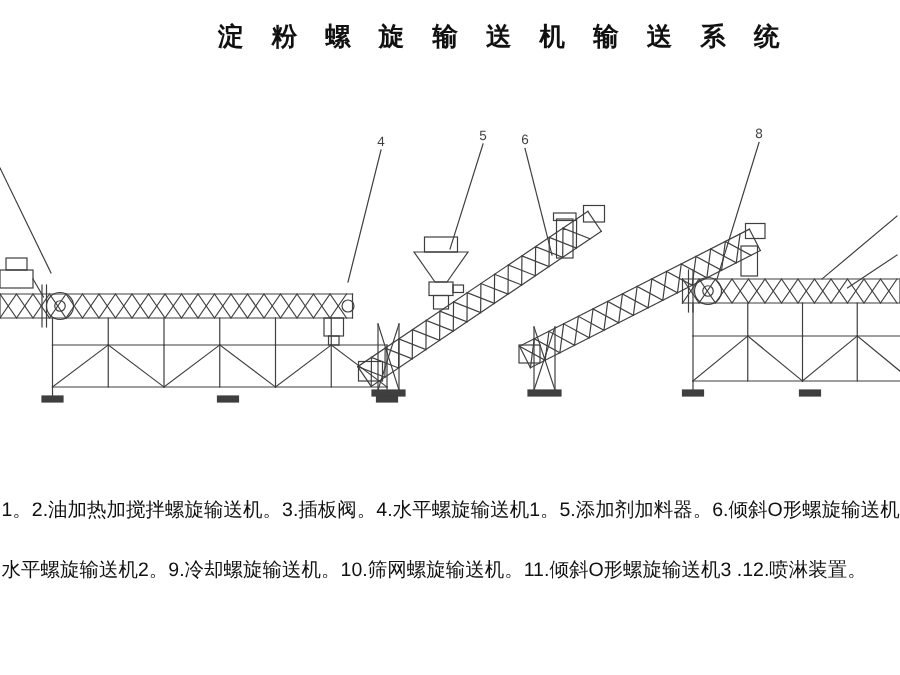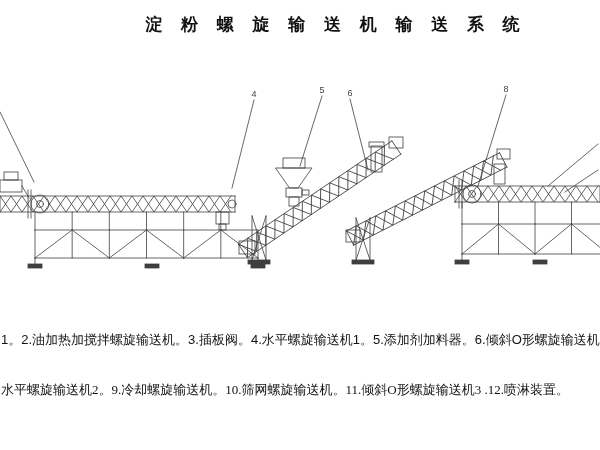--- a/index.html
+++ b/index.html
@@ -9,21 +9,21 @@
   }
   .title{
     position:absolute;top:13px;left:0;width:100%;text-align:center;
     font-size:17px;font-weight:700;letter-spacing:7px;white-space:nowrap;color:#111;padding-left:36px;
   }
   svg.drawing{position:absolute;left:0;top:0;}
   .caption{
     position:absolute;left:1px;font-size:13px;white-space:nowrap;color:#111;
   }
   .cap1{top:331px;}
-  .cap2{top:381px;font-family:Liberation Serif, serif;}
+  .cap2{top:371px;}
 </style>
 </head>
 <body>
 
 <div class="page">
 
   <div class="title">淀 粉 螺 旋 输 送 机 输 送 系 统</div>
 
   <svg class="drawing" width="600" height="450" viewBox="0 0 600 450">
     <g id="art" stroke="currentColor" stroke-width="0.8" fill="none" stroke-linecap="square" style="color: rgb(63, 63, 63);">

